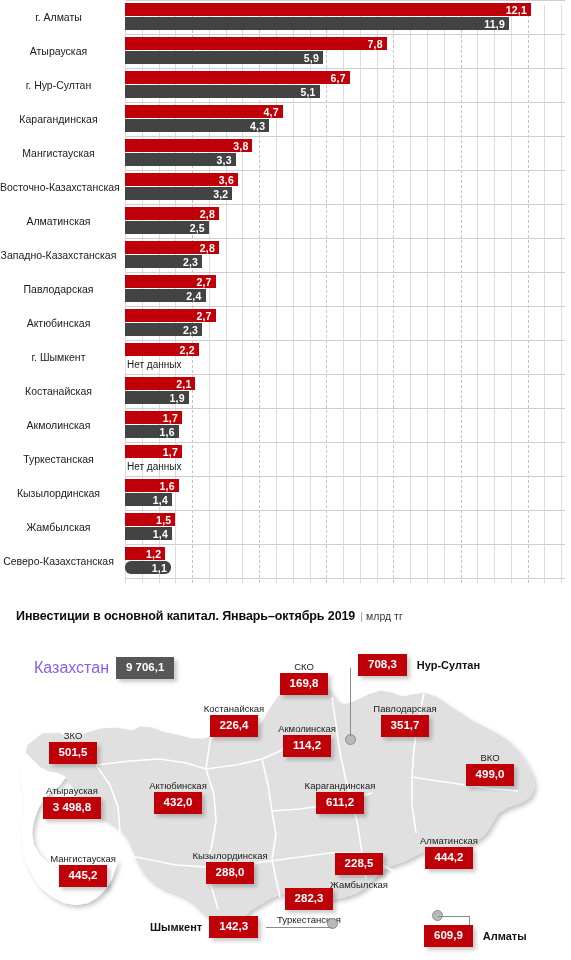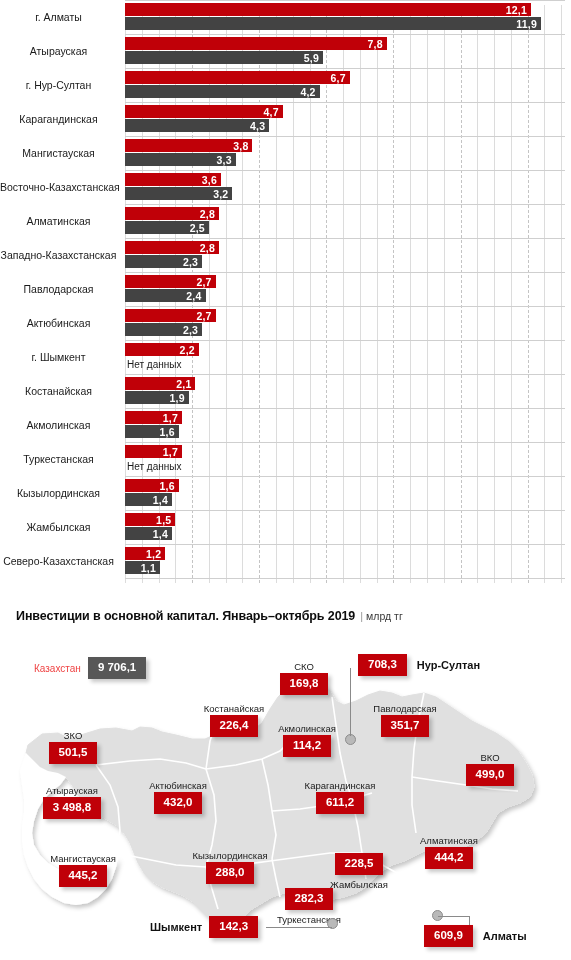--- a/index.html
+++ b/index.html
@@ -143,22 +143,22 @@
   }
   .map-item.left-label { display: flex; align-items: center; gap: 7px; }
   .map-item.right-label { display: flex; align-items: center; gap: 10px; }
   .big-name {
     font-size: 11px;
     font-weight: bold;
     color: #111;
     white-space: nowrap;
   }
   .country-name {
-    font-size: 10px;
-    color: #ef4444;
+    font-size: 16px;
+    color: #8b5cf6;
     white-space: nowrap;
   }
   .leader {
     position: absolute;
     background: transparent;
     border-left: 1px solid #8a8a8a;
   }
   .leader-h {
     position: absolute;
     border-top: 1px solid #8a8a8a;
@@ -205,21 +205,21 @@
       <div class="vgrid" style="left: 436.15px;"></div>
     </div>
   <div class="chart-rows" id="chart-rows">
       <div class="chart-row">
         <div class="row-sep"></div>
         <div class="row-label">г. Алматы</div>
         <div class="bars">
           <div class="bar red" style="width: 405.955px;">
             <span class="bar-val">12,1</span>
           </div>
-          <div class="bar dark" style="width: 416px; text-decoration: underline;">
+          <div class="bar dark" style="width: 384px; text-decoration: underline;">
             <span class="bar-val">11,9</span>
           </div>
         </div>
       </div>
       <div class="chart-row">
         <div class="row-sep"></div>
         <div class="row-label">Атырауская</div>
         <div class="bars">
           <div class="bar red" style="width: 261.69px;">
             <span class="bar-val">7,8</span>
@@ -230,21 +230,21 @@
         </div>
       </div>
       <div class="chart-row">
         <div class="row-sep"></div>
         <div class="row-label">г. Нур-Султан</div>
         <div class="bars">
           <div class="bar red" style="width: 224.785px;">
             <span class="bar-val">6,7</span>
           </div>
           <div class="bar dark" style="width: 194.59px;">
-            <span class="bar-val">4,2</span>
+            <span class="bar-val">5,1</span>
           </div>
         </div>
       </div>
       <div class="chart-row">
         <div class="row-sep"></div>
         <div class="row-label">Карагандинская</div>
         <div class="bars">
           <div class="bar red" style="width: 157.685px;">
             <span class="bar-val">4,7</span>
           </div>
@@ -262,21 +262,21 @@
           </div>
           <div class="bar dark" style="width: 110.715px;">
             <span class="bar-val">3,3</span>
           </div>
         </div>
       </div>
       <div class="chart-row">
         <div class="row-sep"></div>
         <div class="row-label">Восточно-Казахстанская</div>
         <div class="bars">
-          <div class="bar red" style="width: 96px;">
+          <div class="bar red" style="width: 113px;">
             <span class="bar-val">3,6</span>
           </div>
           <div class="bar dark" style="width: 107.36px;">
             <span class="bar-val">3,2</span>
           </div>
         </div>
       </div>
       <div class="chart-row">
         <div class="row-sep"></div>
         <div class="row-label">Алматинская</div>
@@ -397,21 +397,21 @@
           </div>
         </div>
       </div>
       <div class="chart-row">
         <div class="row-sep"></div>
         <div class="row-label">Северо-Казахстанская</div>
         <div class="bars">
           <div class="bar red" style="width: 40.26px;">
             <span class="bar-val">1,2</span>
           </div>
-          <div class="bar dark" style="width: 35px;">
+          <div class="bar dark" style="width: 46px; border-radius: 6px;">
             <span class="bar-val">1,1</span>
           </div>
         </div>
       </div>
       <div class="chart-row" style="height: 2px;">
         <div class="row-sep"></div>
       </div>
     </div>
 </div>
 

